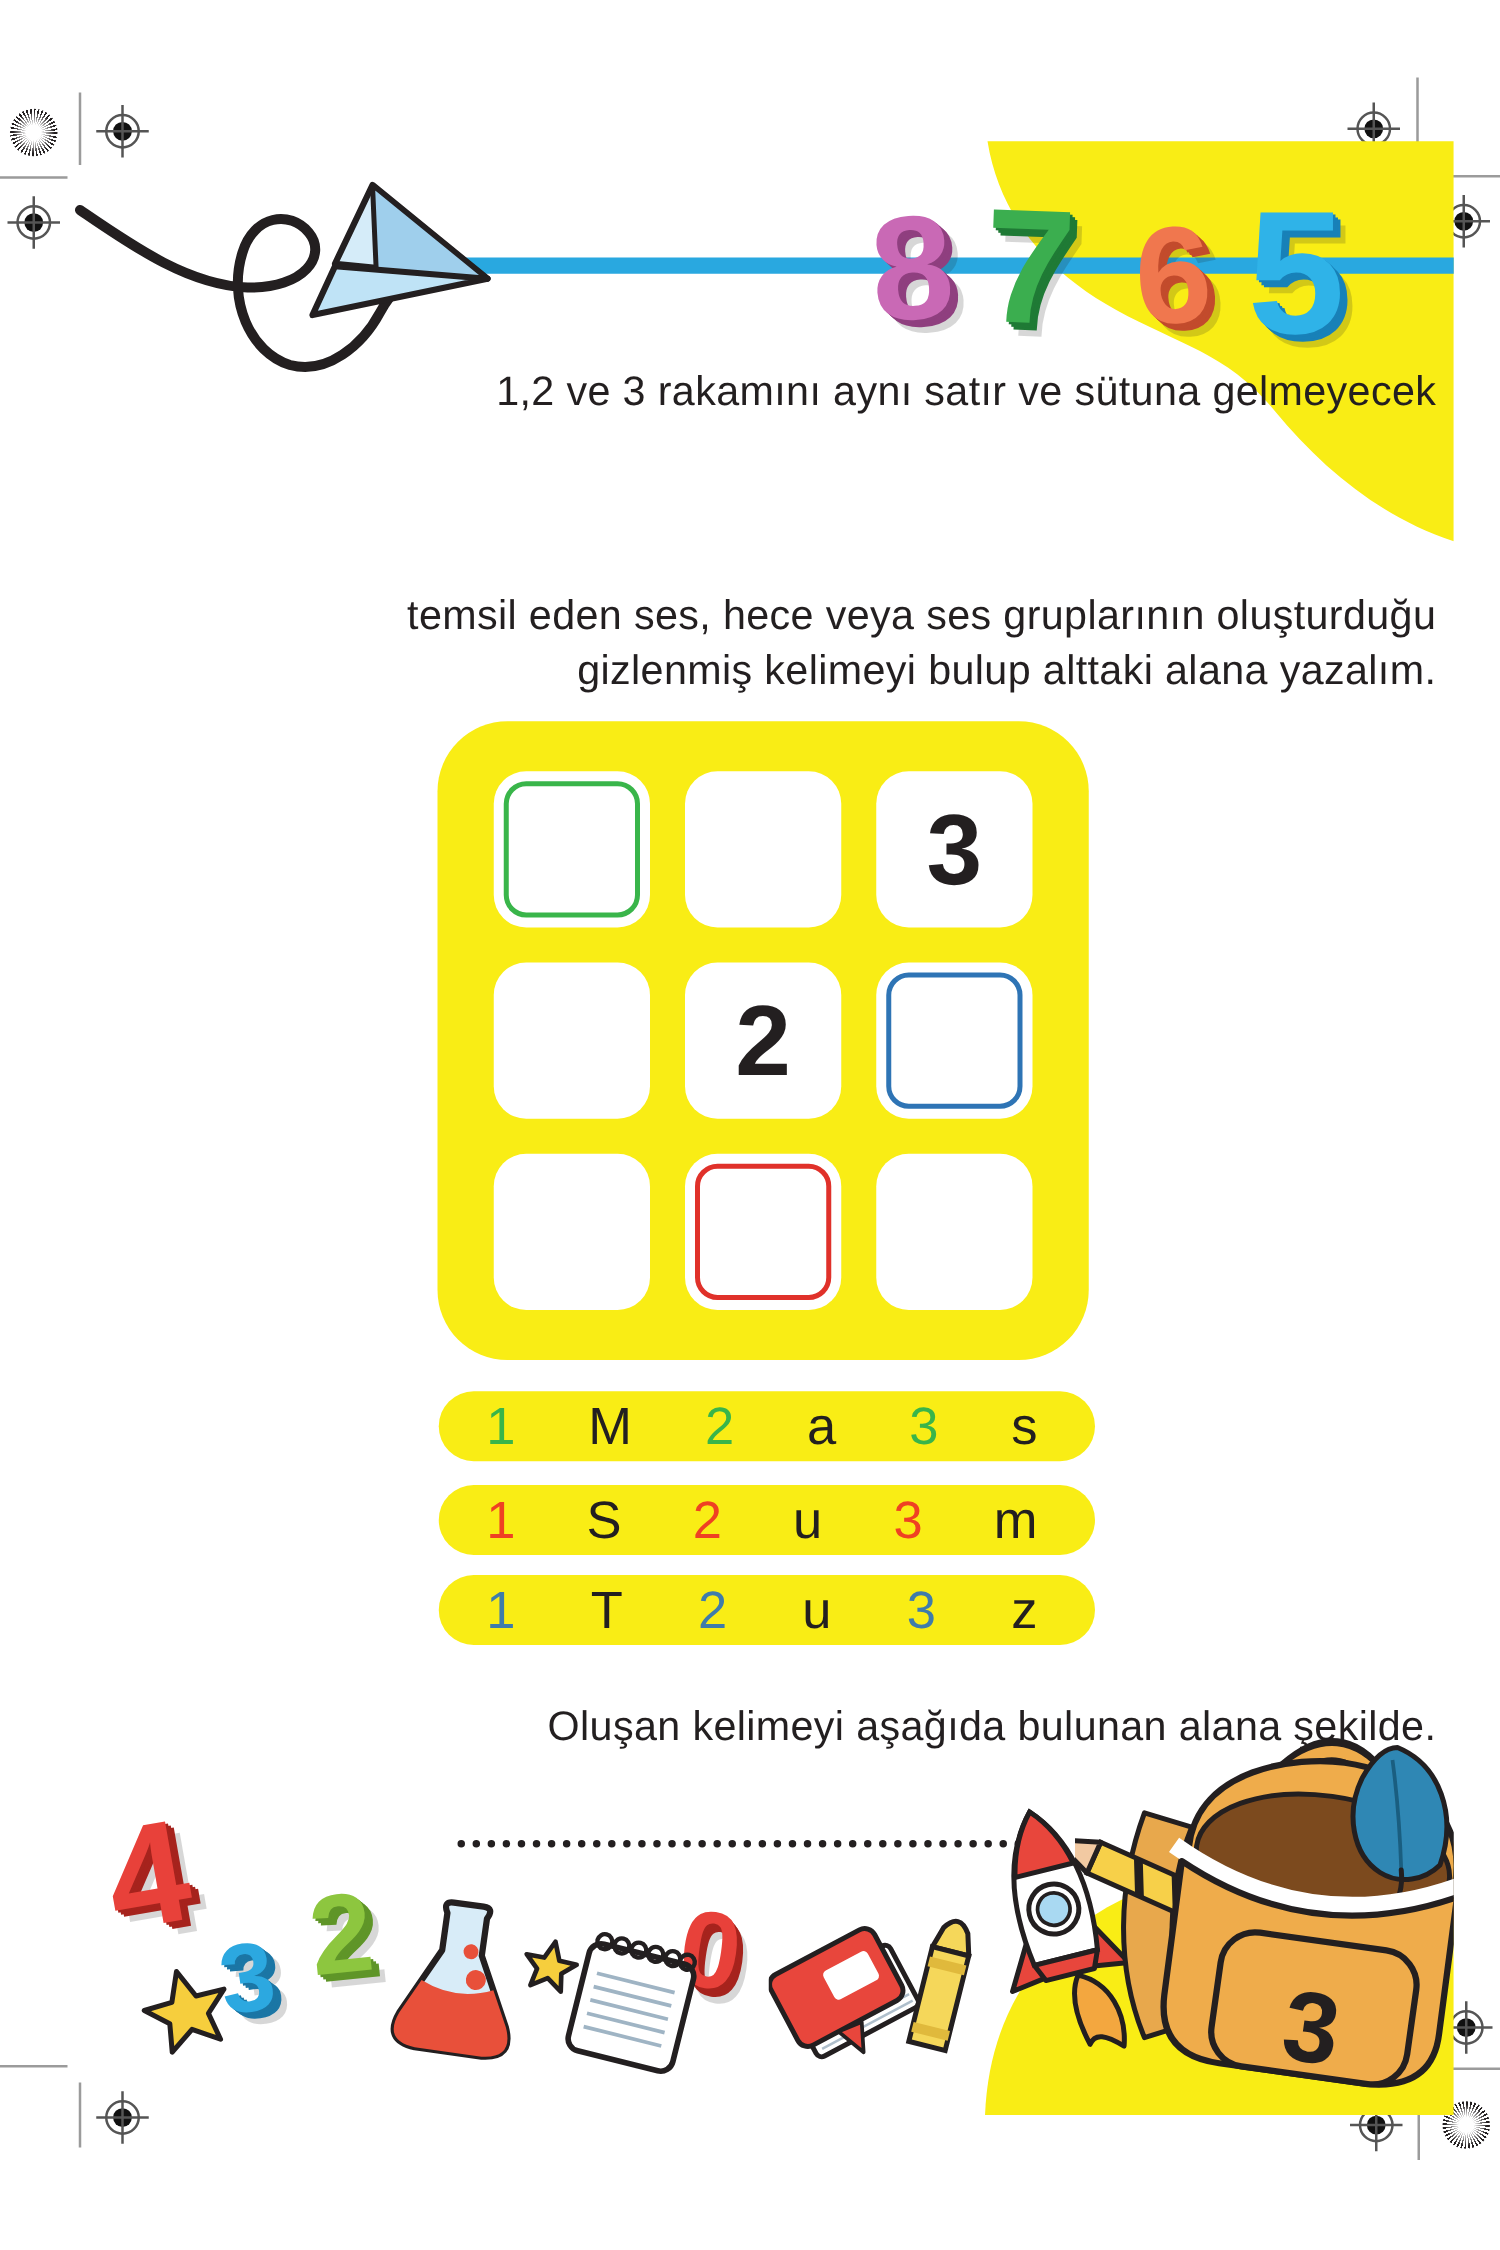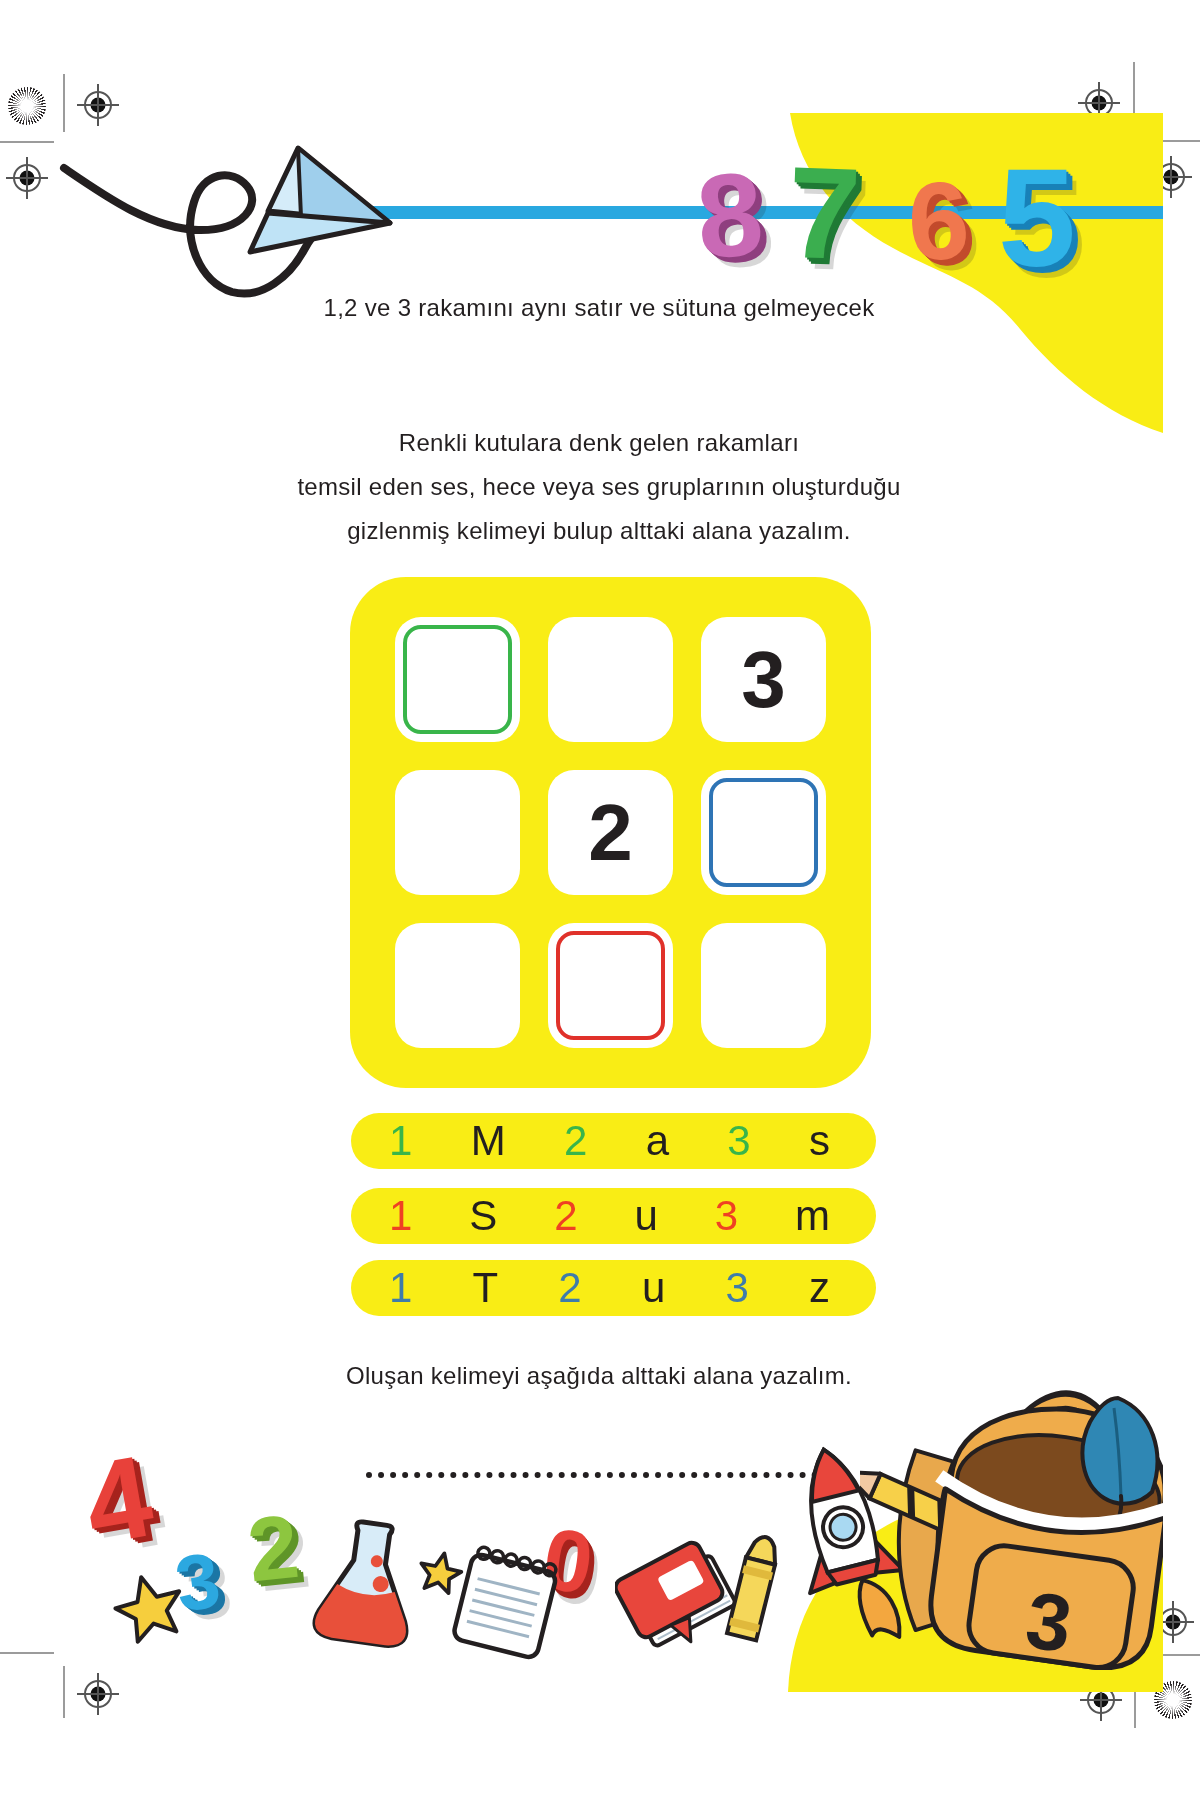--- a/index.html
+++ b/index.html
@@ -10,22 +10,22 @@
   .trim{position:absolute;background:#9b9b9b;}
   .sunburst{position:absolute;width:38px;height:38px;border-radius:50%;
             background:repeating-conic-gradient(#231F20 0deg 4.5deg,#ffffff 4.5deg 10deg);}
   .sb-core{position:absolute;inset:0;border-radius:50%;
            background:radial-gradient(circle,#fff 0%,#fff 22%,rgba(255,255,255,0) 62%);}
   .crosshair{position:absolute;width:44px;height:44px;}
   
   .blue-line{height:13px;background:#29A8E0;}
   .num3d{position:absolute;font-weight:700;line-height:1;letter-spacing:0;}
   
-  .iline{position:absolute;left:49px;width:1100px;text-align:center;
-         font-size:24px;letter-spacing:.3px;color:#231F20;}
+  .iline{position:absolute;left:49px;width:1100px;text-align:right;
+         font-size:33px;letter-spacing:.3px;color:#231F20;}
   
   .grid-panel{left:350px;top:577px;width:521px;height:511px;border-radius:56px;
               background:#F9ED15;display:grid;grid-template-columns:repeat(3,125px);
               grid-template-rows:repeat(3,125px);gap:28px;padding:40px 45px;box-sizing:border-box;}
   .cell{position:relative;background:#ffffff;border-radius:26px;display:flex;
         align-items:center;justify-content:center;}
   .cell-outline{display:none;position:absolute;inset:8px;border:4.5px solid transparent;
                 border-radius:18px;}
   .cell-num{font-size:80px;font-weight:700;line-height:1;}
   
@@ -115,21 +115,20 @@
     <path d="M268,213 L390,223 L250,252 Z" fill="#BFE3F6" stroke="#231F20" stroke-width="5" stroke-linejoin="round"></path>
   </svg>
 
   <span class="num3d" style="left: 697px; top: 156px; font-size: 118px; transform: rotate(-4deg); z-index: 4; color: rgb(201, 105, 181); text-shadow: rgb(143, 63, 127) 2px 2px 0px, rgb(143, 63, 127) 4px 4px 0px, rgb(143, 63, 127) 6px 6px 0px, rgba(35, 31, 32, 0.18) 10px 11px 0px;">8</span>
   <span class="num3d" style="left: 788px; top: 148px; font-size: 130px; transform: rotate(2deg); z-index: 4; color: rgb(59, 174, 79); text-shadow: rgb(31, 122, 53) 2px 2px 0px, rgb(31, 122, 53) 4px 4px 0px, rgb(31, 122, 53) 6px 6px 0px, rgba(35, 31, 32, 0.18) 10px 11px 0px;">7</span>
   <span class="num3d" style="left: 908px; top: 166px; font-size: 110px; transform: rotate(-3deg); z-index: 4; color: rgb(240, 119, 78); text-shadow: rgb(194, 75, 44) 2px 2px 0px, rgb(194, 75, 44) 4px 4px 0px, rgb(194, 75, 44) 6px 6px 0px, rgba(35, 31, 32, 0.18) 10px 11px 0px;">6</span>
   <span class="num3d" style="left: 998px; top: 148px; font-size: 140px; z-index: 4; color: rgb(47, 179, 232); text-shadow: rgb(24, 129, 184) 2px 2px 0px, rgb(24, 129, 184) 4px 4px 0px, rgb(24, 129, 184) 6px 6px 0px, rgba(35, 31, 32, 0.18) 10px 11px 0px;">5</span>
 
   <div class="iline" style="top:294px;z-index:5;">1,2 ve 3 rakamını aynı satır ve sütuna gelmeyecek</div>
 
-  <div class="iline" style="top:429px;">Renkli kutulara denk gelen rakamları</div>
   <div class="iline" style="top:517px;">gizlenmiş kelimeyi bulup alttaki alana yazalım.</div>
   <div class="iline" style="top:473px;">temsil eden ses, hece veya ses gruplarının oluşturduğu</div>
 
   <div class="abs grid-panel">
     <div class="cell">
         <div class="cell-outline" style="display: block; border-color: rgb(57, 181, 74);"></div>
         <span class="cell-num"></span>
       </div>
     <div class="cell">
         <span class="cell-num"></span>
@@ -177,21 +176,21 @@
   </div>
   <div class="abs clue-row" style="top:1260px;">
     <span class="clue-num" style="color: rgb(63, 124, 170);">1</span>
     <span class="clue-letter">T</span>
     <span class="clue-num" style="color: rgb(63, 124, 170);">2</span>
     <span class="clue-letter">u</span>
     <span class="clue-num" style="color: rgb(63, 124, 170);">3</span>
     <span class="clue-letter">z</span>
   </div>
 
-  <div class="iline" style="top:1362px;">Oluşan kelimeyi aşağıda alttaki alana yazalım.</div>
+  <div class="iline" style="top:1362px;">Oluşan kelimeyi aşağıda bulunan alana şekilde.</div>
   <div class="abs dotted"></div>
 
   <svg class="abs" style="left:770px;top:1460px;z-index:1;" width="393" height="240" viewBox="770 1460 393 240">
     <path d="M788,1692 C792,1596 848,1526 952,1500 C1032,1480 1112,1478 1163,1482 L1163,1692 Z" fill="#F9ED15"></path>
   </svg>
 
   <span class="num3d" style="left: 86px; top: 1442px; font-size: 116px; transform: rotate(-10deg); z-index: 2; color: rgb(232, 65, 58); text-shadow: rgb(166, 35, 29) 2px 2px 0px, rgb(166, 35, 29) 4px 4px 0px, rgb(166, 35, 29) 6px 6px 0px, rgba(35, 31, 32, 0.18) 10px 11px 0px;">4</span>
   <span class="num3d" style="left: 176px; top: 1543px; font-size: 78px; transform: rotate(-8deg); z-index: 2; color: rgb(44, 168, 224); text-shadow: rgb(27, 118, 165) 2px 2px 0px, rgb(27, 118, 165) 4px 4px 0px, rgb(27, 118, 165) 6px 6px 0px, rgba(35, 31, 32, 0.18) 10px 11px 0px;">3</span>
   <span class="num3d" style="left: 248px; top: 1503px; font-size: 90px; transform: rotate(-6deg); z-index: 2; color: rgb(141, 198, 63); text-shadow: rgb(95, 149, 40) 2px 2px 0px, rgb(95, 149, 40) 4px 4px 0px, rgb(95, 149, 40) 6px 6px 0px, rgba(35, 31, 32, 0.18) 10px 11px 0px;">2</span>
   <span class="num3d" style="left: 544px; top: 1517px; font-size: 87px; transform: rotate(8deg); z-index: 2; color: rgb(232, 65, 58); text-shadow: rgb(166, 35, 29) 2px 2px 0px, rgb(166, 35, 29) 4px 4px 0px, rgb(166, 35, 29) 6px 6px 0px, rgba(35, 31, 32, 0.18) 10px 11px 0px;">0</span>

